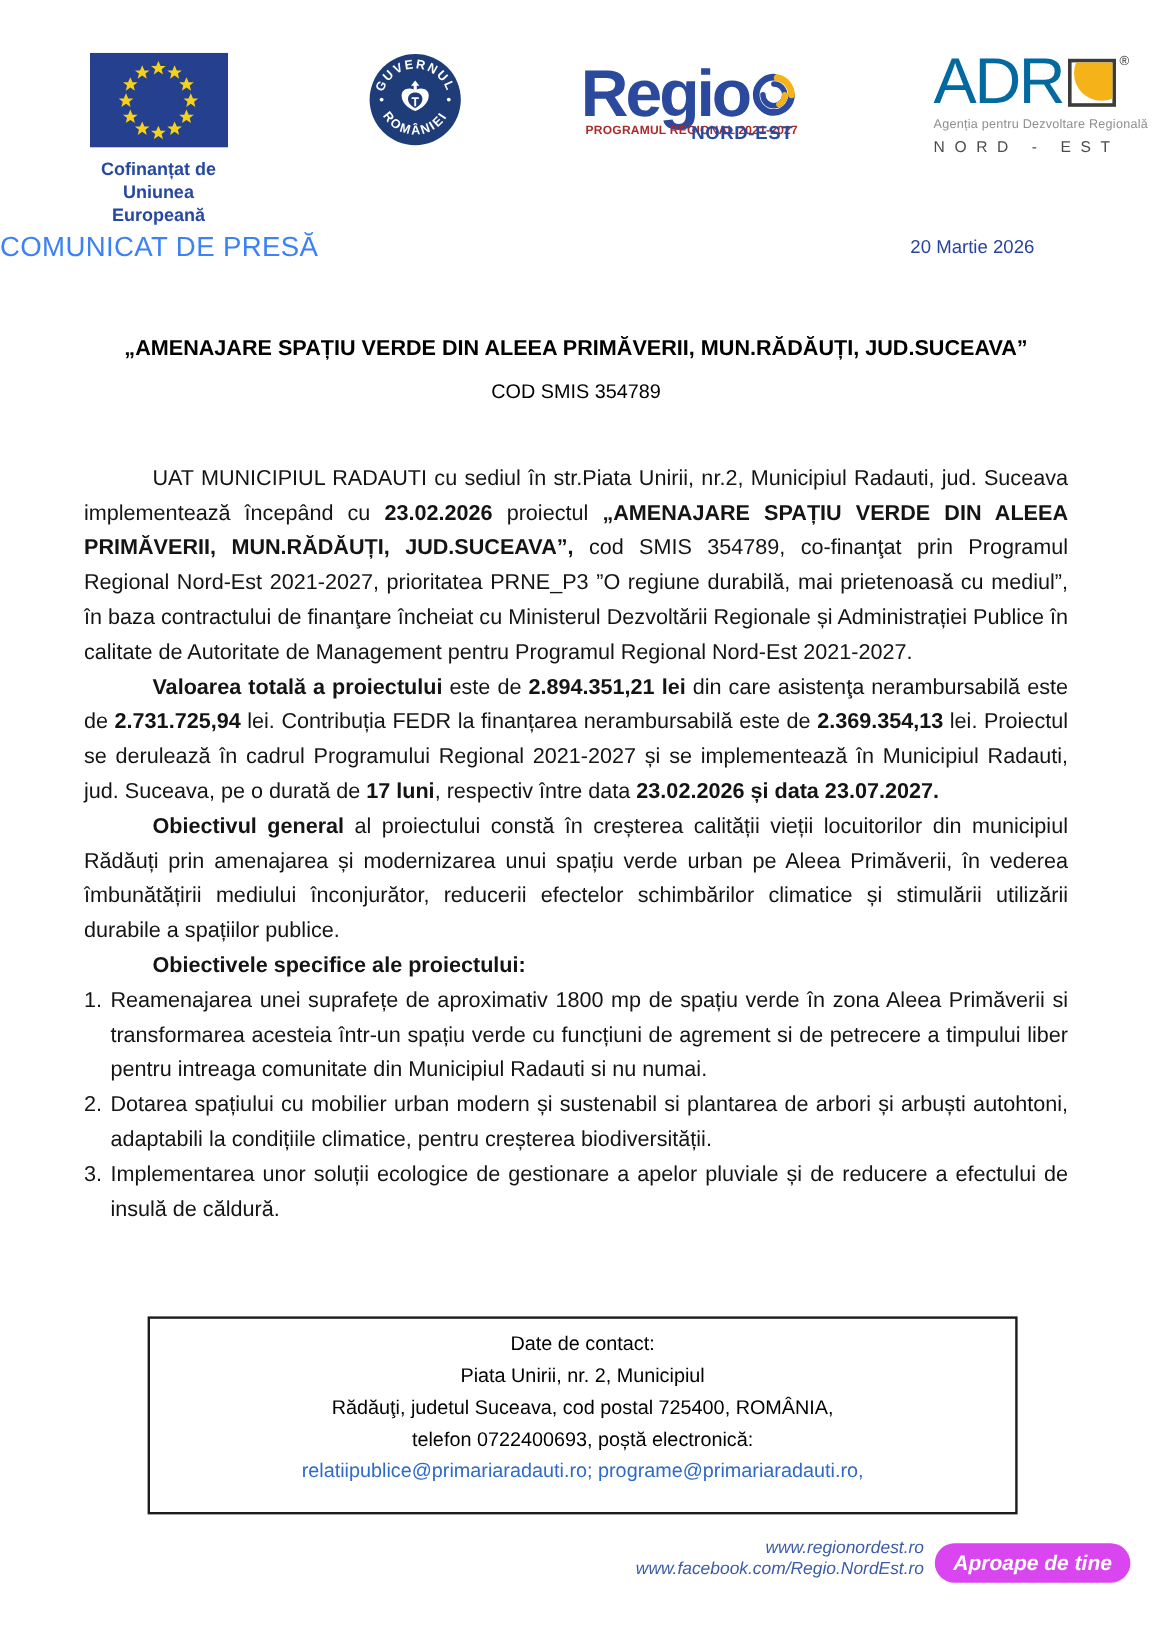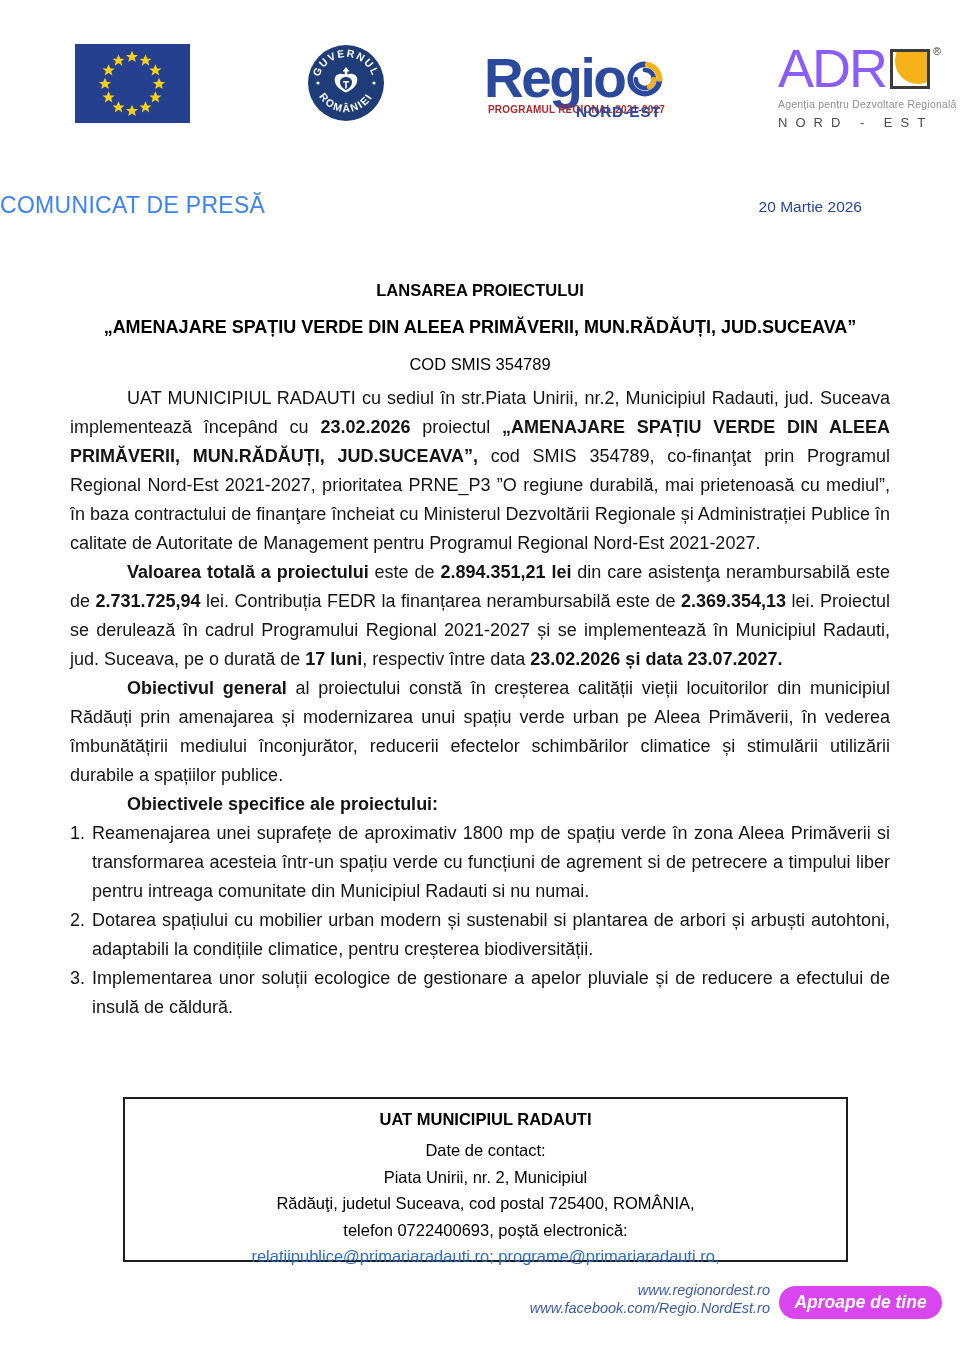--- a/index.html
+++ b/index.html
@@ -16,21 +16,21 @@
   .gov { position:absolute; left:306px; top:43px; width:80px; height:80px; }
 
   .regio { position:absolute; left:484px; top:52px; width:180px; height:72px; }
   .regio-row { display:flex; align-items:flex-start; }
   .regio-word { font-size:55px; font-weight:bold; color:#2b4a9d; letter-spacing:-2.5px; line-height:0.95; }
   .regio-sub { position:absolute; left:4px; top:52px; font-size:10px; font-weight:bold; color:#ab2a2a; letter-spacing:0.2px; white-space:nowrap; }
   .regio-region { position:absolute; left:92px; top:51px; font-size:15.5px; font-weight:bold; color:#2b4a9d; letter-spacing:0.5px; }
 
   .adr { position:absolute; left:778px; top:46px; width:170px; }
   .adr-row { display:flex; align-items:flex-start; }
-  .adr-acronym { font-size:54px; line-height:0.82; color:#8b5cf6; letter-spacing:-2px; }
+  .adr-acronym { font-size:54px; line-height:0.82; color:#0369a1; letter-spacing:-2px; }
   .adr-sq { width:34px; height:34px; border:3px solid #3c3c3b; position:relative; overflow:hidden; margin-left:4px; margin-top:3px; background:#fff; flex:0 0 auto; }
   .adr-sq::after { content:""; position:absolute; width:46px; height:46px; border-radius:50%; background:#f5b219; right:-14px; top:-14px; }
   .adr-reg { font-size:11px; color:#3c3c3b; margin-left:3px; line-height:1; }
   .adr-agency { font-size:10.5px; color:#8f8f8e; margin-top:8px; letter-spacing:0.2px; white-space:nowrap; }
   .adr-region { font-size:13px; color:#4b4b4a; letter-spacing:8px; margin-top:5px; white-space:nowrap; }
 
   
   .masthead { position:absolute; left:0; right:0; top:192px; height:32px; }
   .masthead-title { text-align:left; font-size:23px; font-weight:normal; color:#3b82f6; letter-spacing:0.3px; }
   .masthead-date { position:absolute; right:98px; top:6px; font-size:15.5px; color:#2745a0; }
@@ -79,20 +79,24 @@
         <use href="#star" x="84" y="40"></use>
       <use href="#star" x="80.4" y="53.5"></use>
         <use href="#star" x="70.5" y="63.4"></use>
       <use href="#star" x="57" y="67"></use>
         <use href="#star" x="43.5" y="63.4"></use>
       <use href="#star" x="33.6" y="53.5"></use>
         <use href="#star" x="30" y="40"></use>
       <use href="#star" x="33.6" y="26.5"></use>
         <use href="#star" x="43.5" y="16.6"></use>
     </svg>
+    <div class="eu-caption">
+      <div>Cofinanțat de</div>
+      <div>Uniunea Europeană</div>
+    </div>
   </div>
 
   <div class="gov">
     <svg width="80" height="80" viewBox="0 0 80 80">
       <circle cx="40" cy="40" r="38" fill="#1e3c78"></circle>
       <defs>
         <path id="arcTop" d="M 12,42 A 28,28 0 0 1 68,42"></path>
         <path id="arcBot" d="M 9,38 A 31,31 0 0 0 71,38"></path>
       </defs>
       <text font-size="10.5" fill="#ffffff" font-weight="bold" letter-spacing="1.6" font-family="Liberation Sans, sans-serif">
@@ -132,21 +136,20 @@
     <div class="adr-agency">Agenția pentru Dezvoltare Regională</div>
     <div class="adr-region">NORD - EST</div>
   </div>
 
   <div class="masthead">
     <div class="masthead-title">COMUNICAT DE PRESĂ</div>
     <div class="masthead-date">20 Martie 2026</div>
   </div>
 
   <div class="headings">
-    <div class="h1">LANSAREA PROIECTULUI</div>
     <div class="h2">„AMENAJARE SPAȚIU VERDE DIN ALEEA PRIMĂVERII, MUN.RĂDĂUȚI, JUD.SUCEAVA”</div>
     <div class="h3">COD SMIS 354789</div>
   </div>
 
   <div class="content">
     <p class="indent"><span>UAT MUNICIPIUL RADAUTI cu sediul în str.Piata Unirii, nr.2, Municipiul Radauti, jud. Suceava implementează  începând cu </span><b>23.02.2026</b><span> proiectul </span><b>„AMENAJARE SPAȚIU VERDE DIN ALEEA PRIMĂVERII, MUN.RĂDĂUȚI, JUD.SUCEAVA”,</b><span> cod SMIS 354789, co-finanţat prin Programul Regional Nord-Est 2021-2027, prioritatea PRNE_P3 ”O regiune durabilă, mai prietenoasă cu mediul”, în baza contractului de finanţare încheiat cu Ministerul Dezvoltării Regionale și Administrației Publice în calitate de Autoritate de Management  pentru Programul Regional Nord-Est 2021-2027.</span></p>
 
     <p class="indent"><b>Valoarea totală a proiectului</b><span> este de </span><b>2.894.351,21 lei</b><span> din care asistenţa nerambursabilă este de </span><b>2.731.725,94</b><span> lei. Contribuția FEDR la finanțarea nerambursabilă este de </span><b>2.369.354,13</b><span> lei. Proiectul se derulează în cadrul Programului Regional 2021-2027 și se implementează în Municipiul Radauti, jud. Suceava, pe o durată de </span><b>17 luni</b><span>, respectiv între data </span><b>23.02.2026 și data 23.07.2027.</b></p>
 
     <p class="indent"><b>Obiectivul general</b><span> al  proiectului constă în creșterea calității vieții locuitorilor din municipiul Rădăuți prin amenajarea și modernizarea unui spațiu verde urban pe Aleea Primăverii, în vederea îmbunătățirii mediului înconjurător, reducerii efectelor schimbărilor climatice și stimulării utilizării durabile a spațiilor publice.</span></p>
@@ -163,21 +166,20 @@
         <span class="li-text">Dotarea spațiului cu mobilier urban modern și sustenabil si plantarea de arbori și arbuști autohtoni, adaptabili la condițiile climatice, pentru creșterea biodiversității.</span>
       </div>
       <div class="li">
         <span class="num">3.</span>
         <span class="li-text">Implementarea unor soluții ecologice de gestionare a apelor pluviale și de reducere a efectului de insulă de căldură.</span>
       </div>
     </div>
   </div>
 
   <div class="contact-box">
-    <div class="cb-title">UAT MUNICIPIUL RADAUTI</div>
     <div class="cb-lines">
       <div>Date de contact:</div>
       <div>Piata Unirii, nr. 2, Municipiul</div>
       <div>Rădăuţi, judetul Suceava, cod postal 725400, ROMÂNIA,</div>
       <div>telefon 0722400693, poștă electronică:</div>
       <div class="cb-link-line"><a class="cb-link">relatiipublice@primariaradauti.ro</a><span>; </span><a class="cb-link">programe@primariaradauti.ro</a><span>,</span></div>
     </div>
   </div>
 
   <div class="footer-links">

